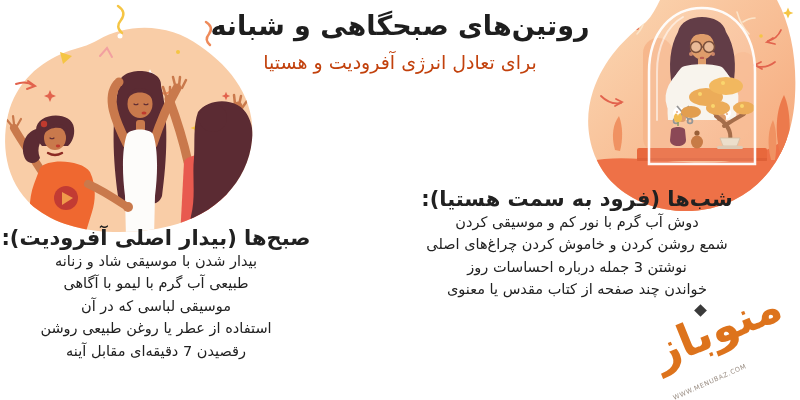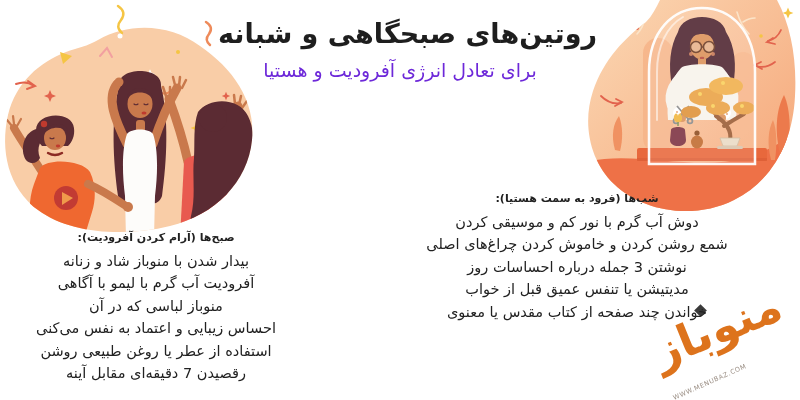--- a/index.html
+++ b/index.html
@@ -7,27 +7,27 @@
     position:relative;width:800px;height:400px;overflow:hidden;background:#ffffff;
     font-family:"DejaVu Sans",sans-serif;
   }
   .ill{position:absolute;display:block;}
   .ill-left{left:0;top:0;}
   .ill-right{left:585px;top:0;}
   .header-block{
     position:absolute;left:195px;top:8px;width:410px;text-align:center;
     direction:rtl;color:#1e1e1e;z-index:2;
   }
-  .title{font-size:27px;font-weight:700;line-height:1.3;margin:8px;text-align:right;}
-  .subtitle{font-size:19px;font-weight:400;margin-top:8px;color:#6d28d9;}
+  .title{font-size:27px;font-weight:700;line-height:1.3;margin:0;}
+  .subtitle{font-size:19px;font-weight:400;margin-top:8px;color:#c2410c;}
   .routine-col{
     position:absolute;text-align:center;direction:rtl;color:#212121;
     font-size:14.5px;line-height:22.5px;z-index:2;
   }
-  .routine-col .heading{font-weight:700;font-size:11px;}
+  .routine-col .heading{font-weight:700;font-size:21px;}
   .morning-col{left:0;top:227px;width:312px;}
   .evening-col{left:390px;top:188px;width:374px;}
   .logo-block{position:absolute;left:646px;top:290px;width:150px;height:108px;z-index:1;}
   .logo-diamond{position:absolute;left:50px;top:16px;width:9px;height:9px;background:#3a3a3a;transform:rotate(45deg);}
   .logo-brand{
     position:absolute;left:4px;top:16px;font-size:45px;font-weight:700;color:#dd731c;
     direction:rtl;line-height:1;transform:rotate(-22deg);transform-origin:50% 50%;
     font-family:"DejaVu Sans",sans-serif;white-space:nowrap;
   }
   .logo-url{
@@ -210,30 +210,28 @@
   <div class="header-block">
     <h1 class="title">روتین‌های صبحگاهی و شبانه</h1>
     <div class="subtitle">برای تعادل انرژی آفرودیت و هستیا</div>
   </div>
 
   <div class="routine-col evening-col">
     <div class="heading">شب‌ها (فرود به سمت هستیا):</div>
     <div class="line">دوش آب گرم با نور کم و موسیقی کردن</div>
     <div class="line">شمع روشن کردن و خاموش کردن چراغ‌های اصلی</div>
     <div class="line">نوشتن 3 جمله درباره احساسات روز</div>
-    <div class="line">مدیتیشن یا تنفس عمیق قبل از خواب</div>
     <div class="line">خواندن چند صفحه از کتاب مقدس یا معنوی</div>
   </div>
 
   <div class="routine-col morning-col">
-    <div class="heading">صبح‌ها (آرام کردن آفرودیت):</div>
-    <div class="line">بیدار شدن با منوباز شاد و زنانه</div>
-    <div class="line">آفرودیت آب گرم با لیمو با آگاهی</div>
-    <div class="line">منوباز لباسی که در آن</div>
-    <div class="line">احساس زیبایی و اعتماد به نفس می‌کنی</div>
+    <div class="heading">صبح‌ها (بیدار اصلی آفرودیت):</div>
+    <div class="line">بیدار شدن با موسیقی شاد و زنانه</div>
+    <div class="line">طبیعی آب گرم با لیمو با آگاهی</div>
+    <div class="line">موسیقی لباسی که در آن</div>
     <div class="line">استفاده از عطر یا روغن طبیعی روشن</div>
     <div class="line">رقصیدن 7 دقیقه‌ای مقابل آینه</div>
   </div>
 
   <div class="logo-block">
     <span class="logo-diamond"></span>
     <span class="logo-brand">منوباز</span>
     <span class="logo-url">WWW.MENUBAZ.COM</span>
   </div>
 

